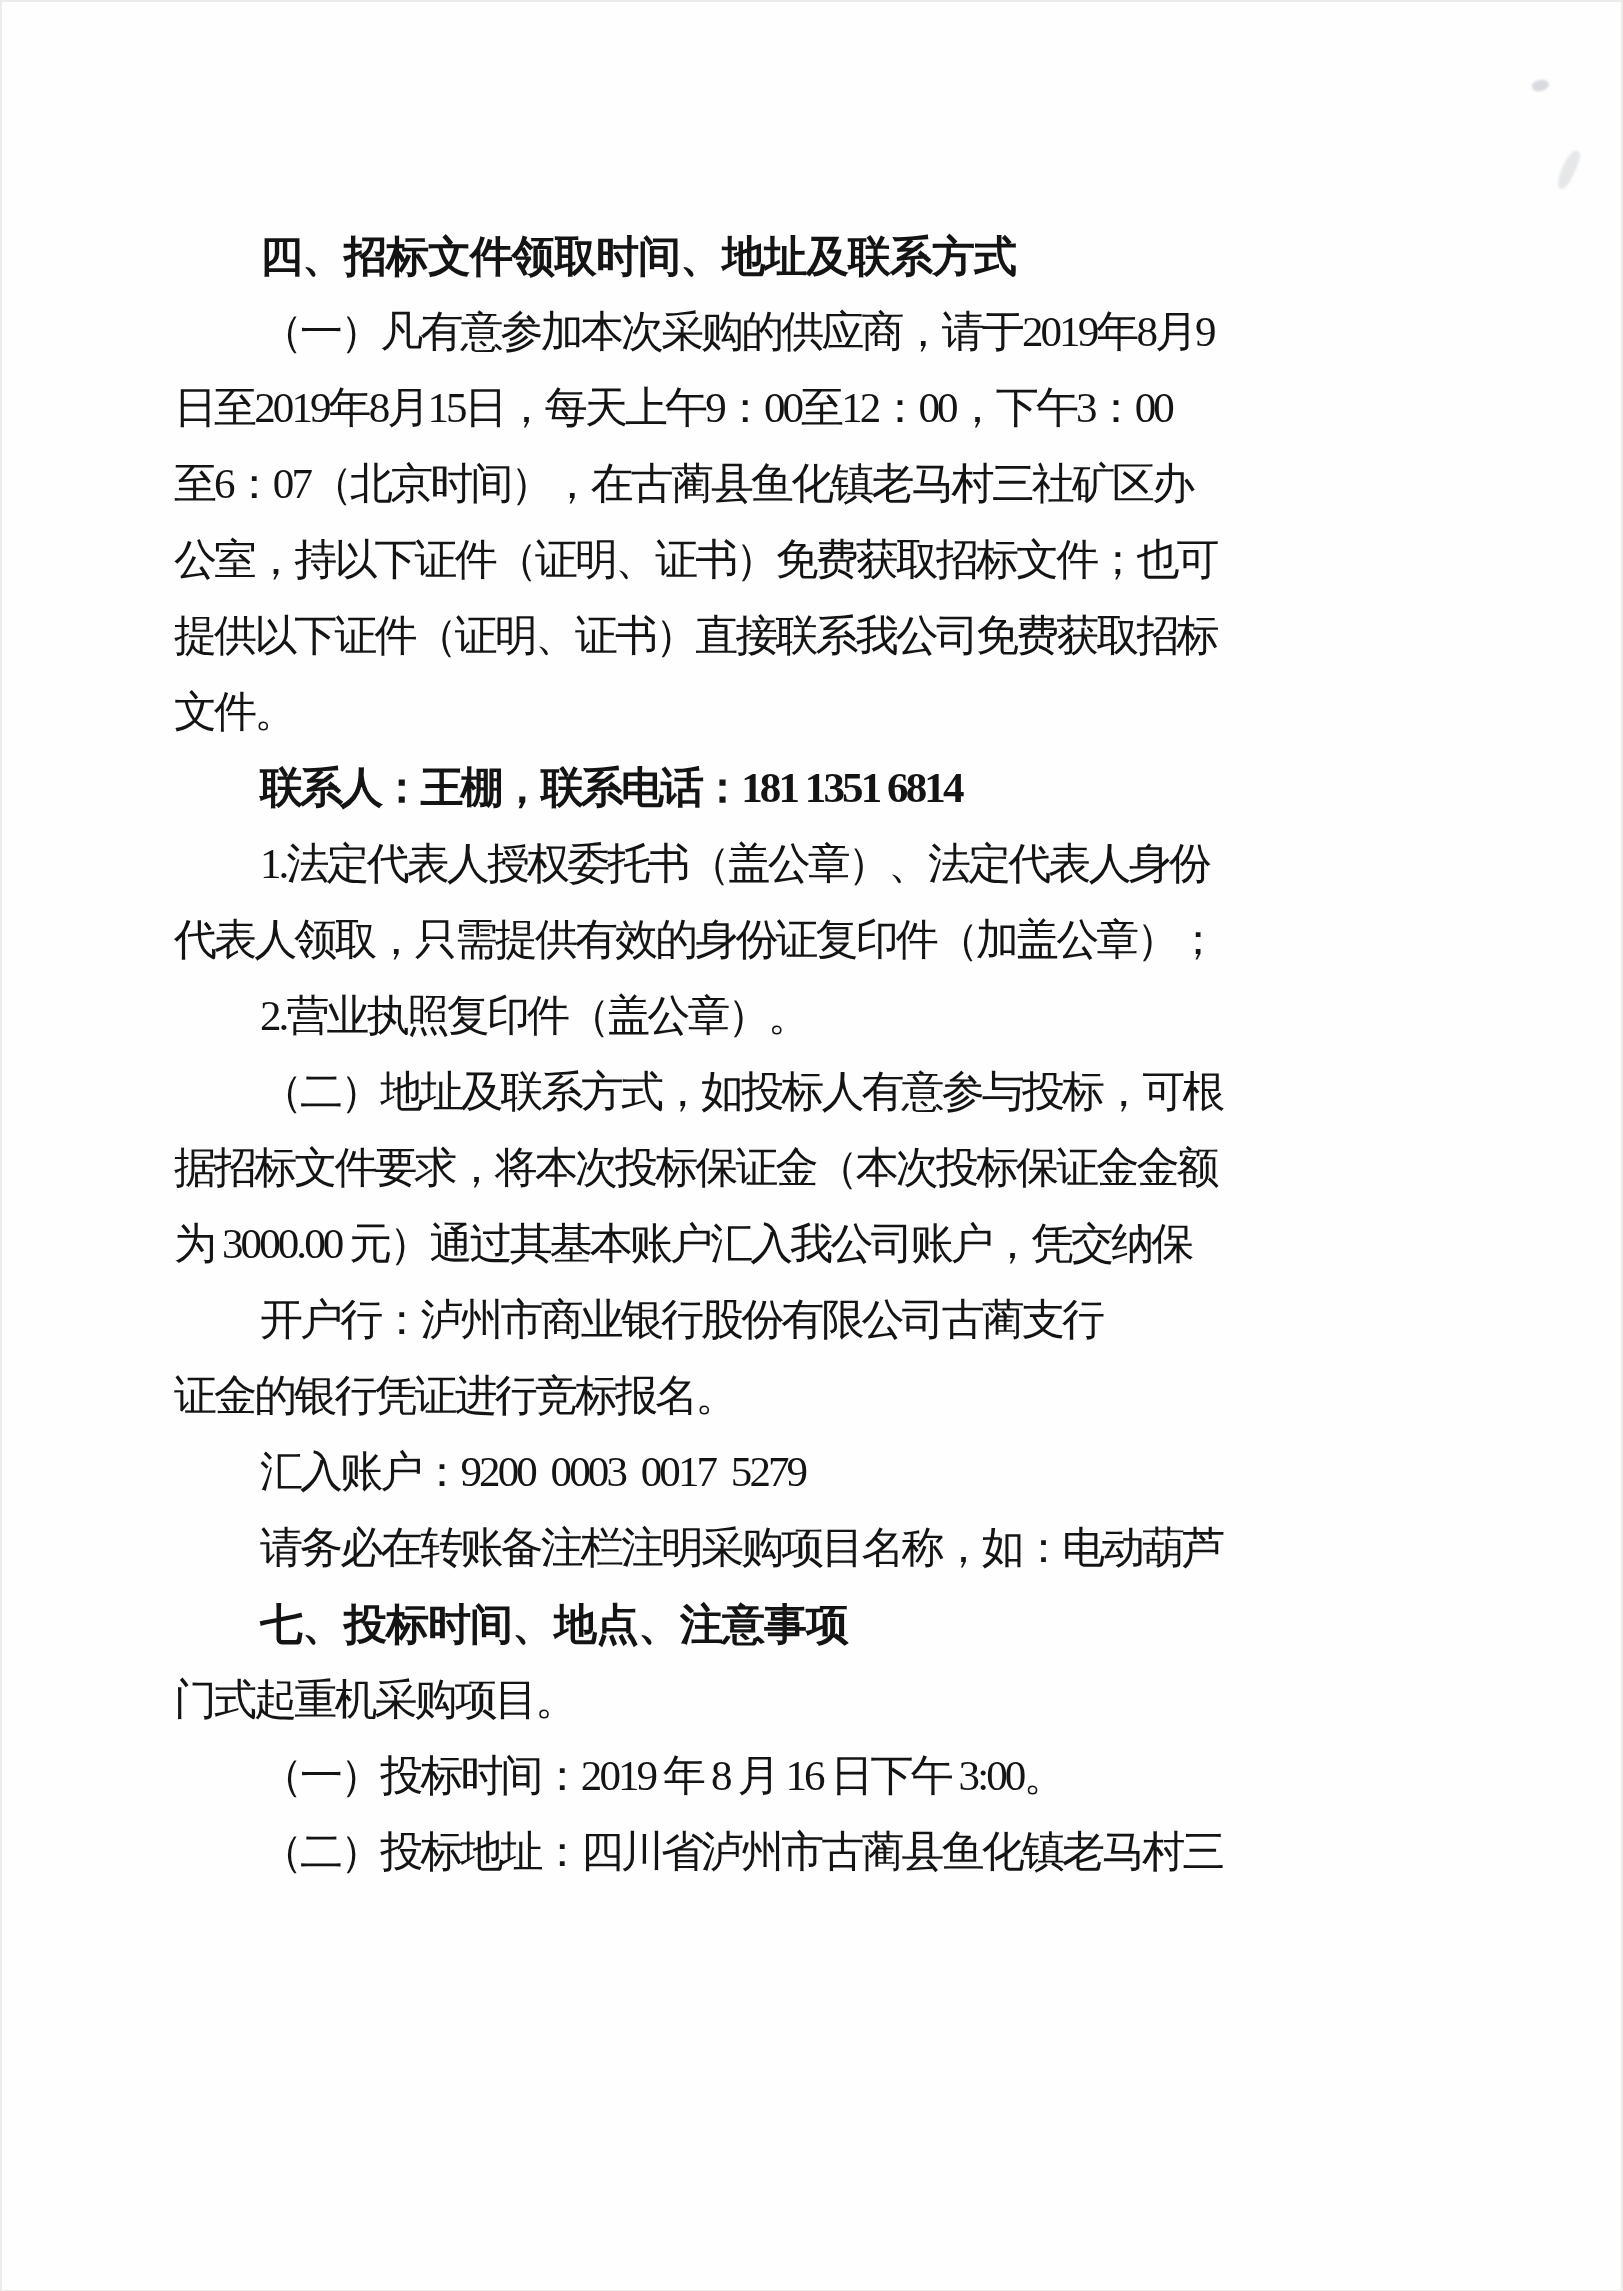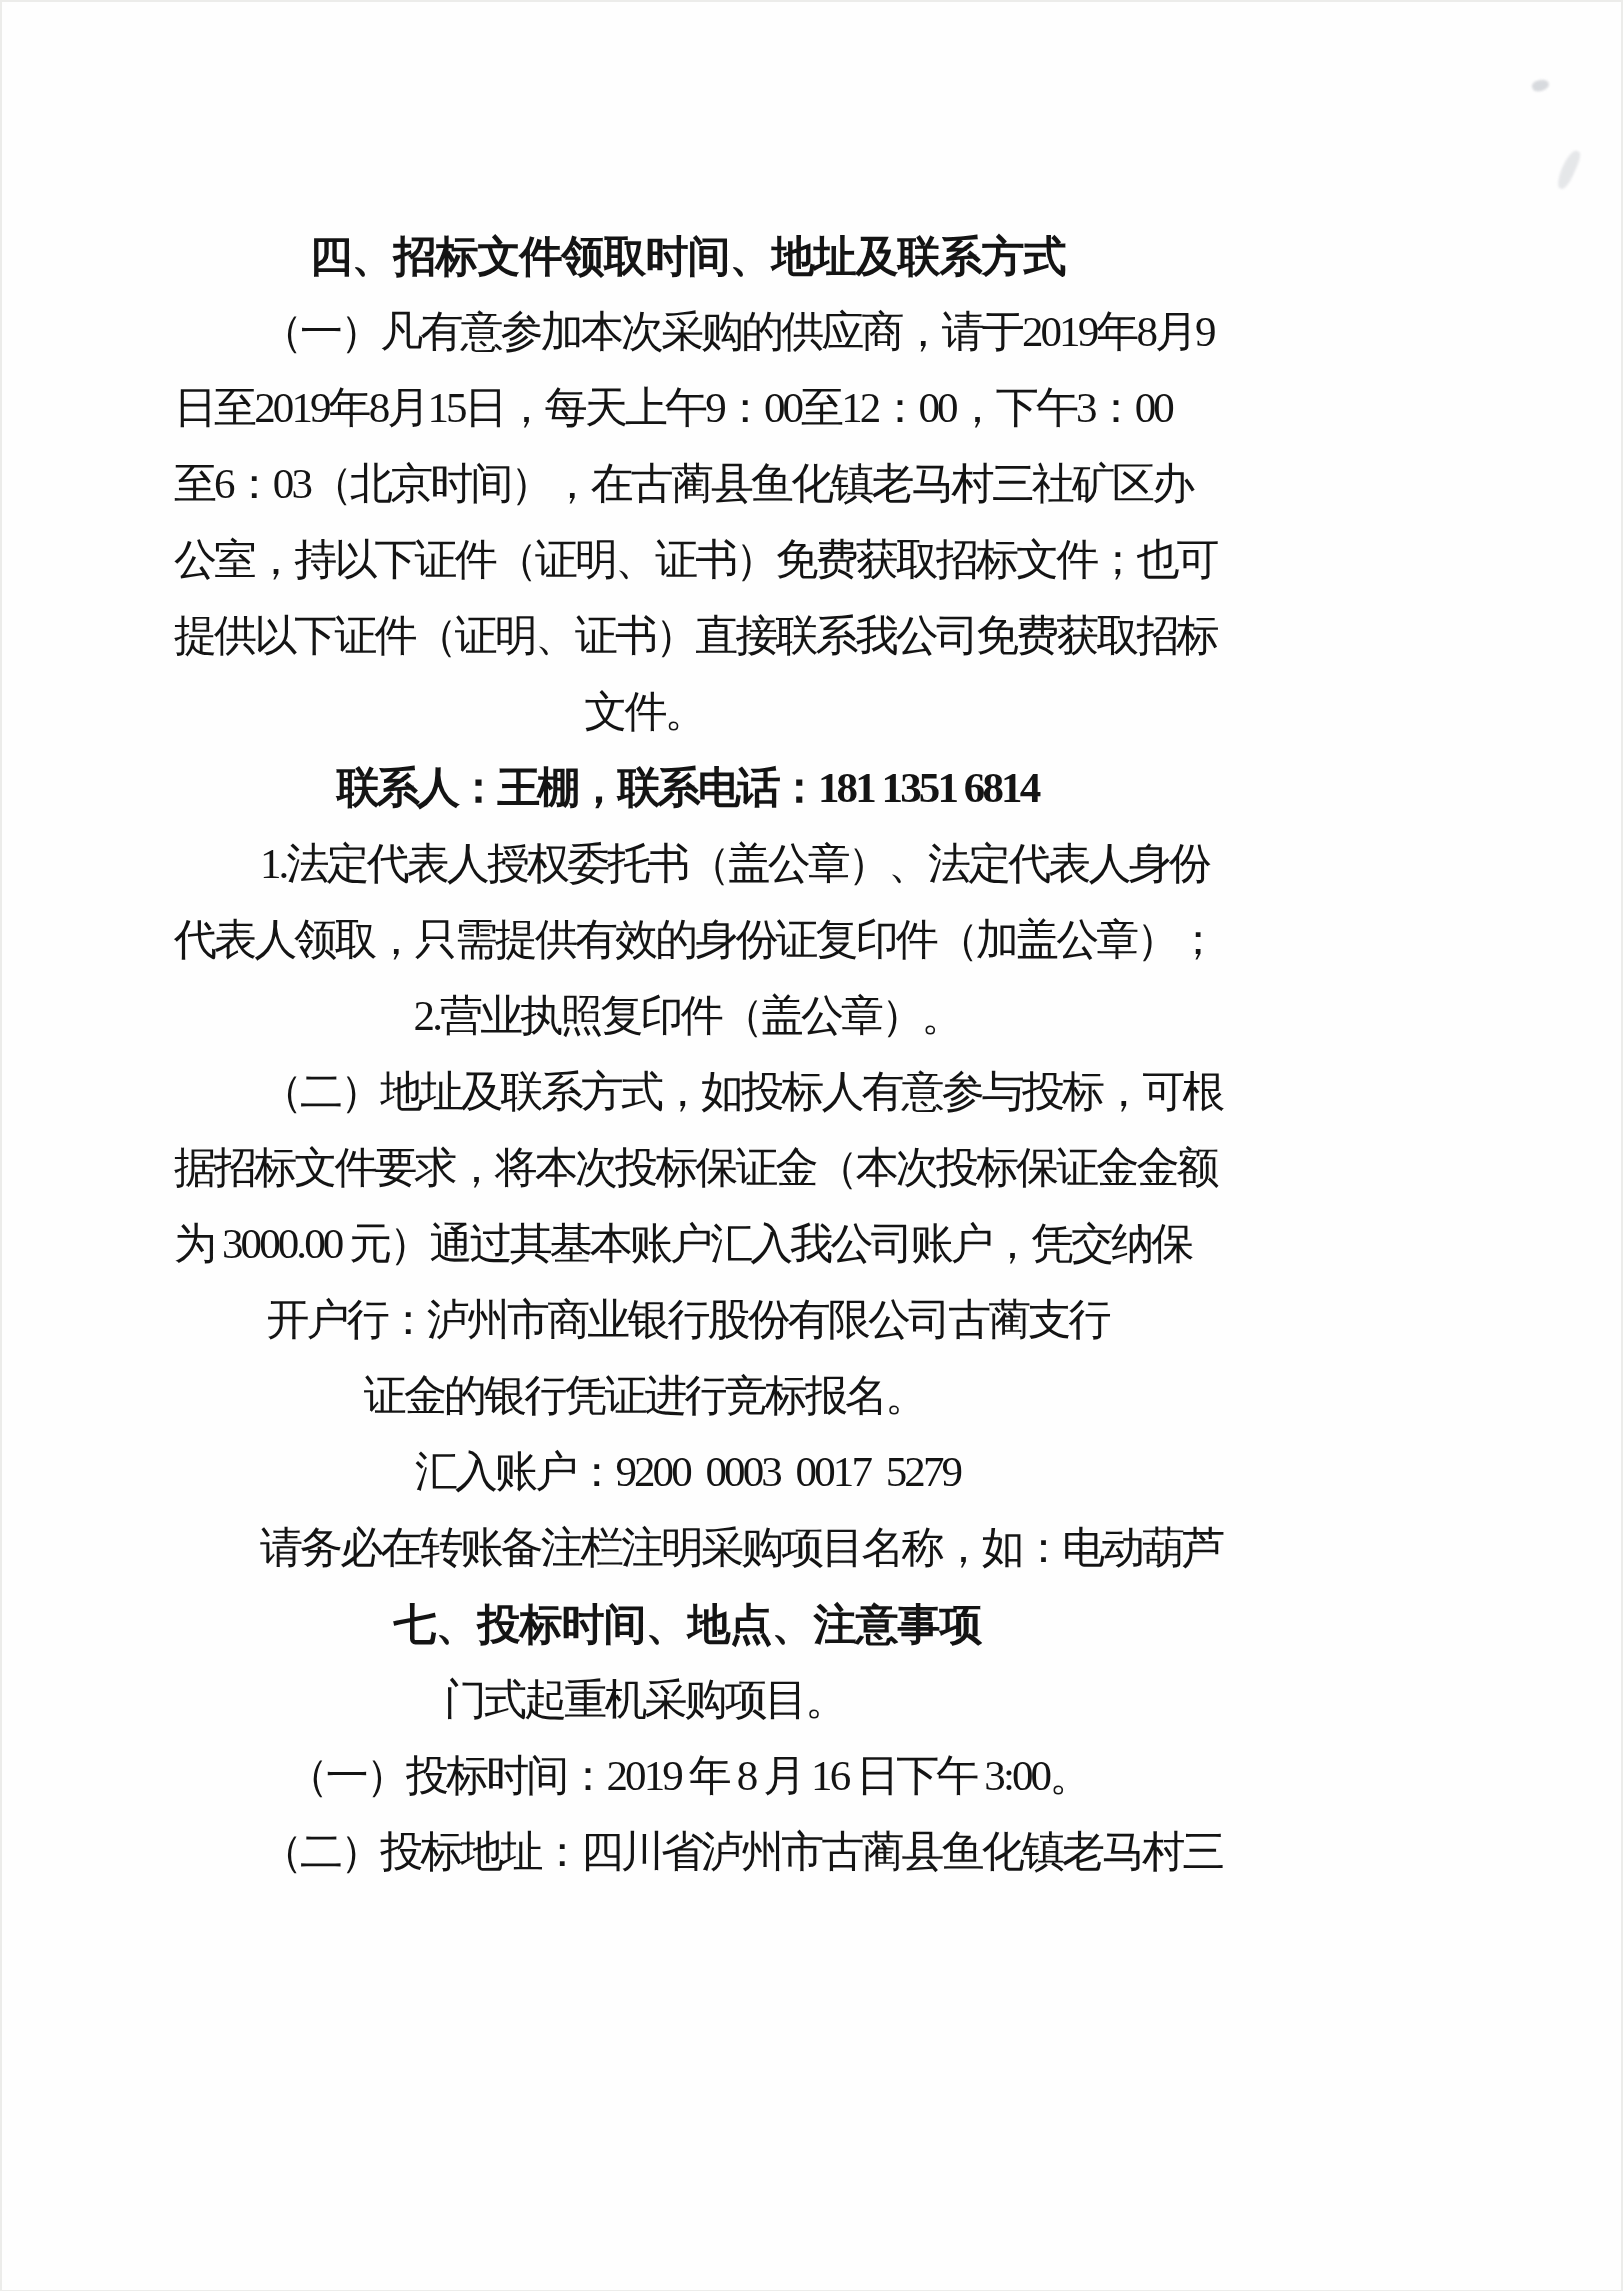--- a/index.html
+++ b/index.html
@@ -21,21 +21,20 @@
     position: absolute;
     left: 174px;
     top: 218px;
     width: 941px;
     font-size: 43px;
     line-height: 76px;
   }
   .line {
     white-space: pre;
     letter-spacing: -2.9px;
-    text-align: center;
   }
   .indent {
     text-indent: 86px;
   }
   .heading {
     font-family: "Liberation Sans", "DejaVu Sans", sans-serif;
     font-weight: bold;
     letter-spacing: -1px;
   }
   .bold {
@@ -72,21 +71,21 @@
 
   <div class="artifact a1"></div>
   <div class="artifact a2"></div>
 
   <div class="text-block">
 
     <div class="line heading indent">四、招标文件领取时间、地址及联系方式</div>
 
     <div class="line indent">（一）凡有意参加本次采购的供应商，请于2019年8月9</div>
     <div class="line">日至2019年8月15日，每天上午9：00至12：00，下午3：00</div>
-    <div class="line">至6：03（北京时间），在古蔺县鱼化镇老马村三社矿区办</div>
+    <div class="line">至6：07（北京时间），在古蔺县鱼化镇老马村三社矿区办</div>
     <div class="line">公室，持以下证件（证明、证书）免费获取招标文件；也可</div>
     <div class="line">提供以下证件（证明、证书）直接联系我公司免费获取招标</div>
     <div class="line">文件。</div>
 
     <div class="line bold indent">联系人：王棚，联系电话：181 1351 6814</div>
 
     <div class="line indent">1.法定代表人授权委托书（盖公章）、法定代表人身份</div>
     <div class="line">代表人领取，只需提供有效的身份证复印件（加盖公章）；</div>
     <div class="line indent">2.营业执照复印件（盖公章）。</div>
 

